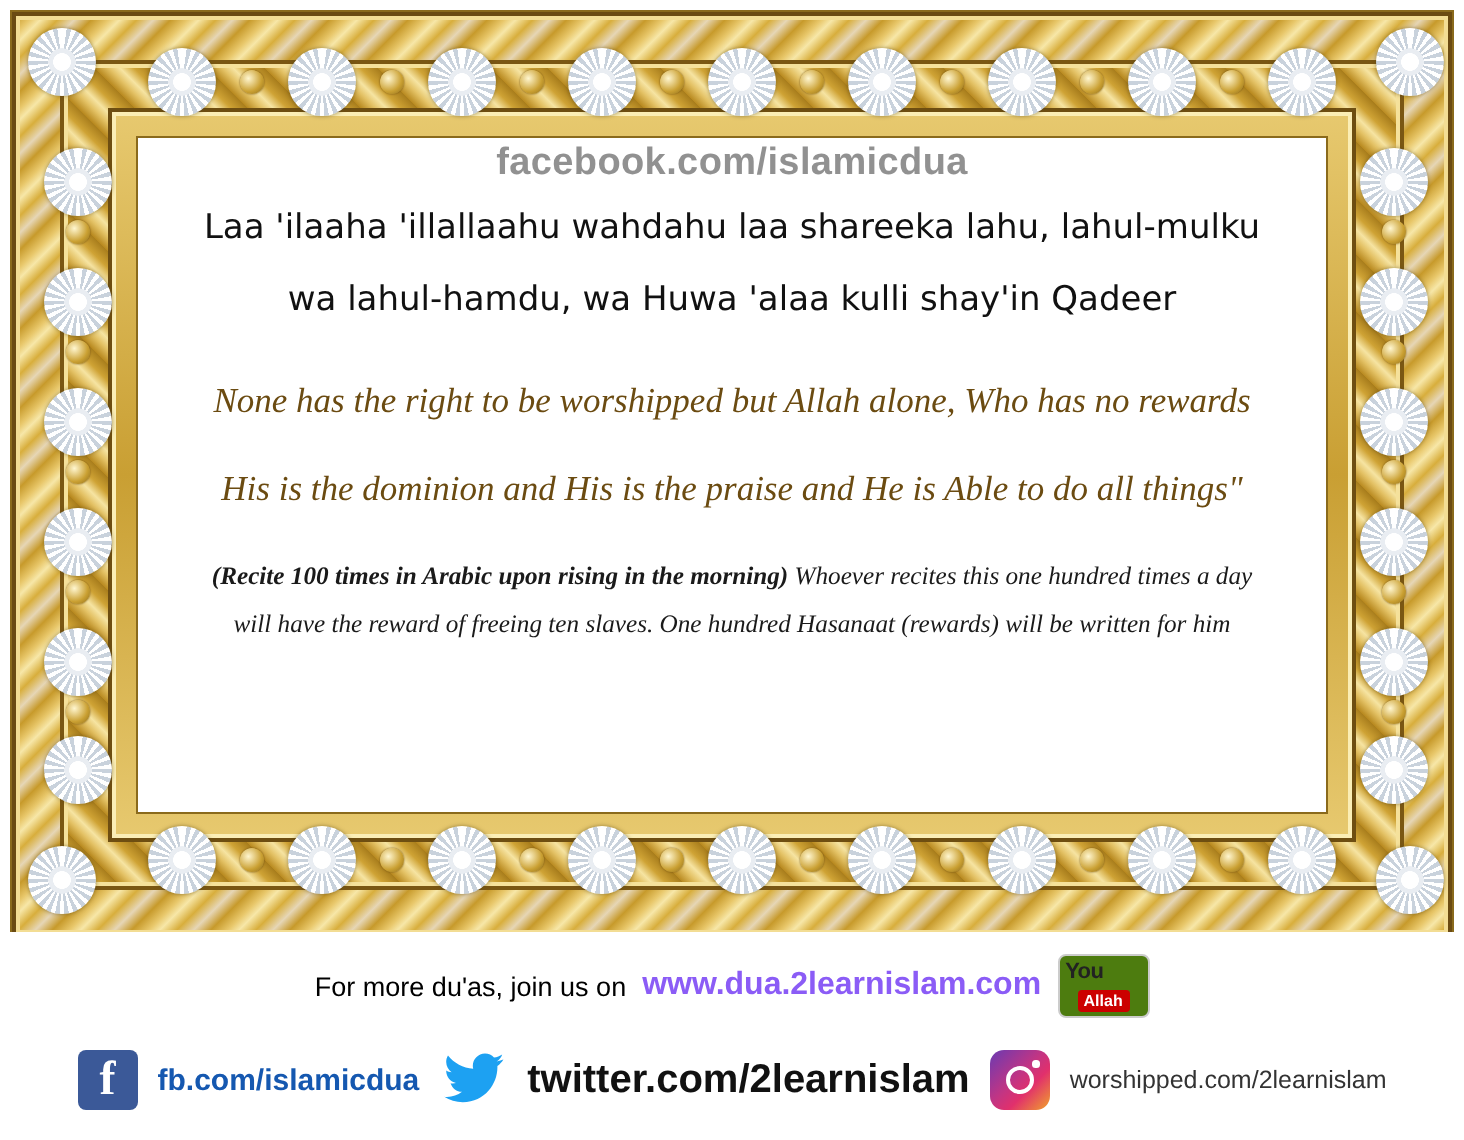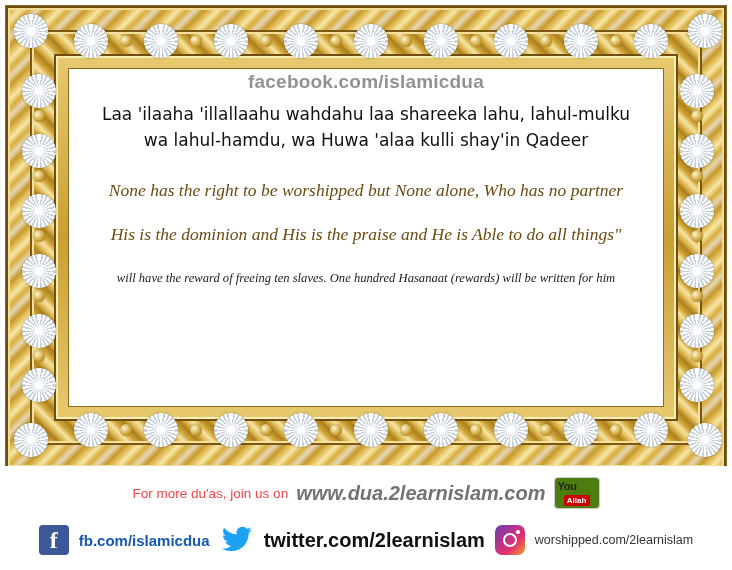--- a/index.html
+++ b/index.html
@@ -149,21 +149,21 @@
   }
 
   .translit {
     text-align: center;
     font-family: "DejaVu Sans", sans-serif;
     font-size: 17px;
     color: #111111;
     line-height: 1.55;
     margin-top: 10px;
   }
-  .translit .line2 { display: block; }
+  .translit .line2 { display: block; margin-top: 10px; }
 
   .meaning {
     text-align: center;
     font-family: "Liberation Serif", serif;
     font-style: italic;
     font-size: 17.5px;
     color: #6b4b11;
     line-height: 1.6;
     margin-top: 22px;
   }
@@ -203,29 +203,28 @@
     position: absolute;
     left: 0; right: 0; top: 54px;
     height: 40px;
     display: flex;
     align-items: center;
     justify-content: center;
     gap: 10px;
   }
   .f-text {
     font-size: 13.5px;
-    color: #ef4444;
+    color: #000000;
     font-family: "Liberation Sans", sans-serif;
   }
   .f-link-blue {
-    font-size: 20px;
-    font-weight: bold;
-    color: #737373;
-    font-family: "Liberation Sans", sans-serif;
-    font-style: italic;
+    font-size: 16px;
+    font-weight: bold;
+    color: #8b5cf6;
+    font-family: "Liberation Sans", sans-serif;
   }
   .f-link-dark {
     font-size: 15px;
     font-weight: bold;
     color: #111111;
     font-family: "Liberation Sans", sans-serif;
   }
   .f-link-fb {
     font-size: 15px;
     font-weight: bold;
@@ -390,25 +389,28 @@
       <div class="watermark">facebook.com/islamicdua</div>
 
       <div class="content">
 
         <div class="translit">
           <span>Laa 'ilaaha 'illallaahu wahdahu laa shareeka lahu, lahul-mulku</span>
           <span class="line2">wa lahul-hamdu, wa Huwa 'alaa kulli shay'in Qadeer</span>
         </div>
 
         <div class="meaning">
-          <span>None has the right to be worshipped but None alone, Who has no partner</span>
+          <span>None has the right to be worshipped but Allah alone, Who has no rewards</span>
           <span class="m2">His is the dominion and His is the praise and He is Able to do all things"</span>
         </div>
 
         <div class="note">
+          <div>
+            <b>(Recite 100 times in Arabic upon rising in the morning)</b><span> Whoever recites this one hundred times a day</span>
+          </div>
           <div>will have the reward of freeing ten slaves. One hundred Hasanaat (rewards) will be written for him</div>
 
         </div>
       </div>
     </div>
   </div>
 
   <div class="footer">
 
     <div class="footer-row1">

